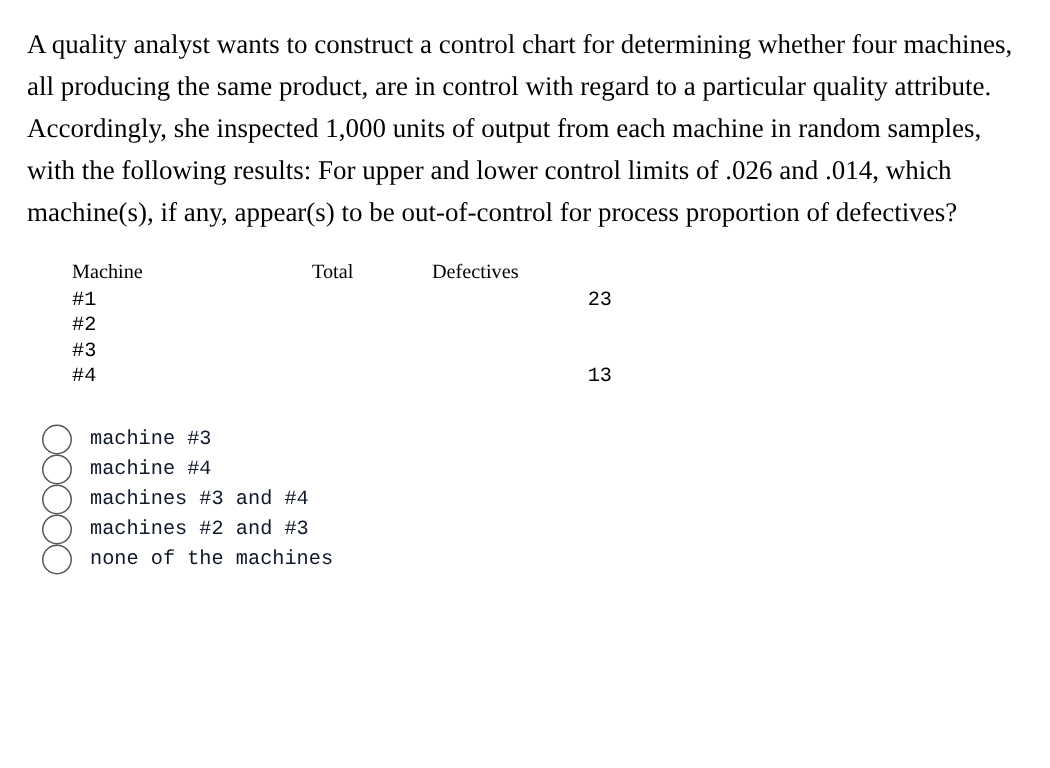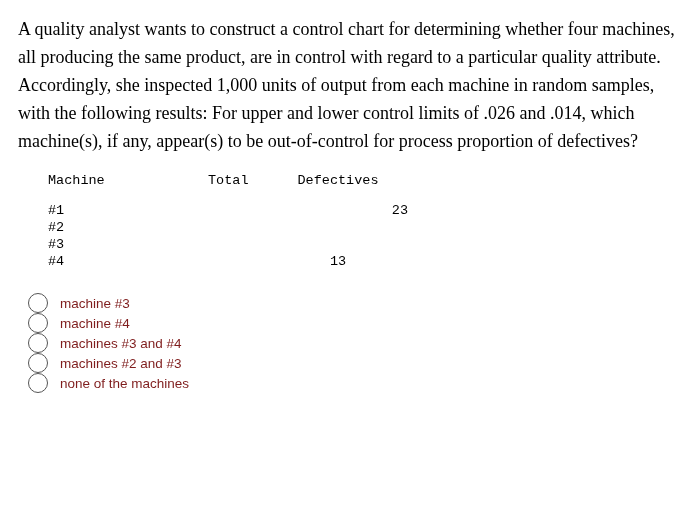--- a/index.html
+++ b/index.html
@@ -26,40 +26,41 @@
 
     .data-table {
       margin-left: 30px;
       margin-bottom: 24px;
       font-family: 'Courier New', Courier, monospace;
       font-size: 13.5px;
     }
 
     .data-table .header-row {
       display: flex;
-      margin-bottom: 15px;
+      margin-bottom: 4px;
+      font-family: Liberation Serif, serif;
     }
 
     .data-table .data-row {
       display: flex;
       margin-bottom: 2px;
     }
 
     .col-machine {
       width: 160px;
     }
 
     .col-total {
       width: 80px;
       text-align: left;
     }
 
     .col-defectives {
       width: 100px;
-      text-align: center;
+      text-align: left;
     }
 
     .col-value {
       width: 60px;
       text-align: right;
       padding-right: 20px;
     }
 
     .options-container {
       margin-left: 10px;
@@ -79,23 +80,23 @@
       width: 20px;
       height: 20px;
       border-radius: 50%;
       border: 1.5px solid #555555;
       background: #ffffff;
       flex-shrink: 0;
       display: inline-block;
     }
 
     .option-label {
-      font-family: Liberation Sans, sans-serif;
+      font-family: Liberation Mono, monospace;
       font-size: 13.5px;
-      color: #7f1d1d;
+      color: #0f172a;
     }
   </style>
 </head>
 <body>
 
 <p class="question-text">A quality analyst wants to construct a control chart for determining whether four machines, all producing the same product, are in control with regard to a particular quality attribute. Accordingly, she inspected 1,000 units of output from each machine in random samples, with the following results: For upper and lower control limits of .026 and .014, which machine(s), if any, appear(s) to be out-of-control for process proportion of defectives?</p>
 
 <div class="data-table">
   <div class="header-row">
     <div class="col-machine">Machine</div>
@@ -109,21 +110,21 @@
       <div class="col-value" style="width:220px; text-align:right; padding-left:60px;">23</div>
     </div>
       <div class="data-row">
       <div class="col-machine">#2</div>
     </div>
       <div class="data-row">
       <div class="col-machine">#3</div>
     </div>
       <div class="data-row">
       <div class="col-machine">#4</div>
-      <div class="col-value" style="width:220px; text-align:center; padding-left:60px;">13</div>
+      <div class="col-value" style="width:220px; text-align:right; padding-left:60px;">13</div>
     </div>
     </div>
 </div>
 
 <div class="options-container">
 
   <div id="options-body">
       <div class="option-item">
       <span class="radio-circle"></span>
       <span class="option-label">machine #3</span>

